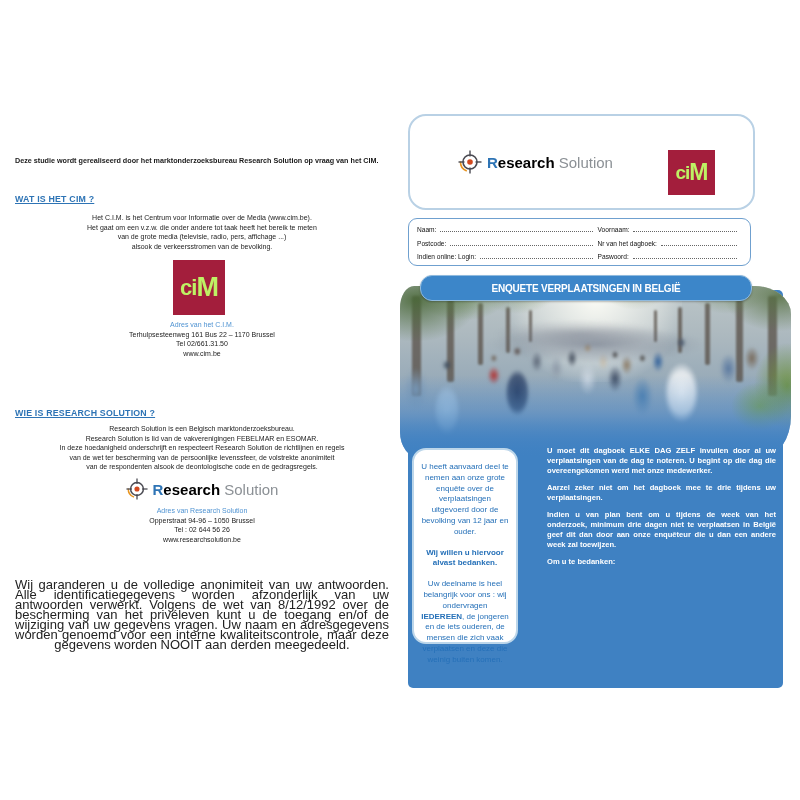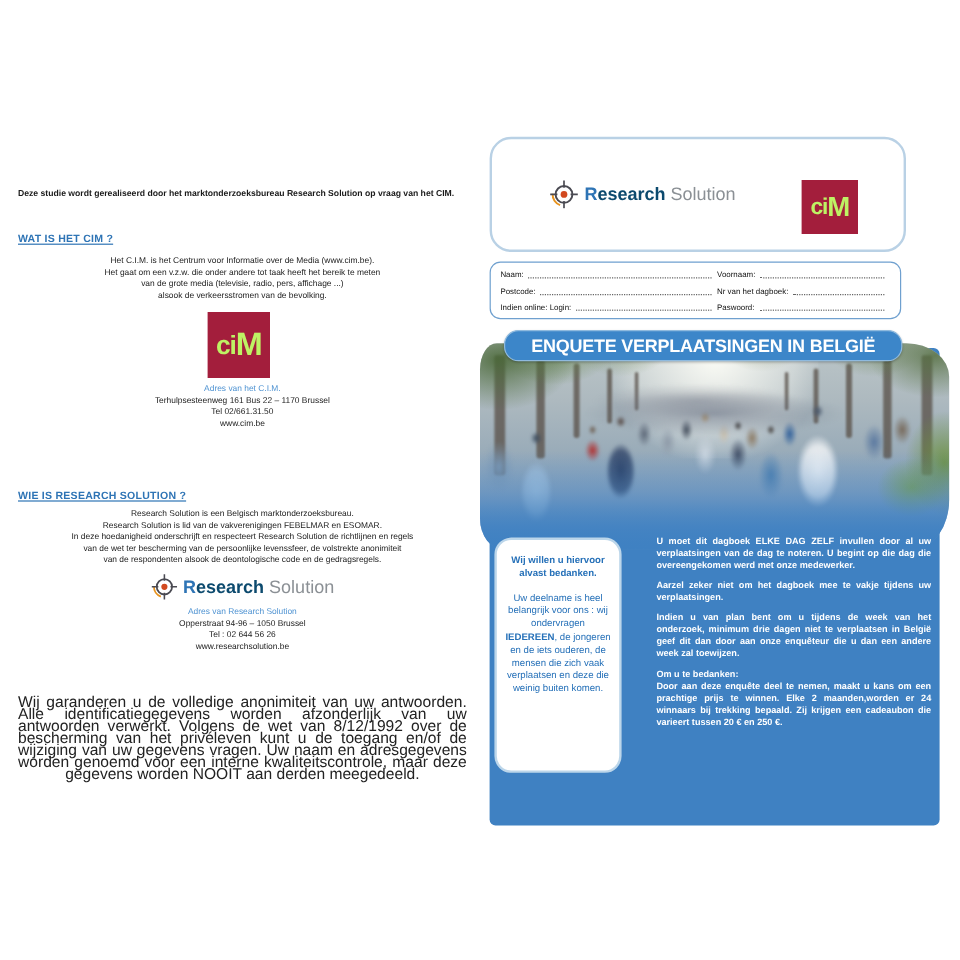--- a/index.html
+++ b/index.html
@@ -14,21 +14,21 @@
   .lp-body{width:374px;left:15px;text-align:center;font-size:7px;line-height:9.6px;color:#222;}
   .cim-sq{background:#a31e3c;color:#bef264;display:flex;align-items:center;justify-content:center;
           font-weight:bold;}
   .cim-sq .c1{font-size:22px;letter-spacing:-1px;}
   .cim-sq .c2{font-size:27px;letter-spacing:-1px;}
   .lp-cim-logo{left:173px;top:260px;width:52px;height:55px;}
   .addr{width:374px;left:15px;text-align:center;font-size:7px;line-height:9.5px;color:#222;}
   .addr-title{color:#4f93d2;}
   .rs-row{display:flex;align-items:center;justify-content:center;gap:5px;}
   .rs-word-r{color:#2e74b5;font-weight:bold;}
-  .rs-word-research{color:#0c4a6e;font-weight:bold;}
+  .rs-word-research{color:#000000;font-weight:bold;}
   .rs-word-solution{color:#8b9095;font-weight:normal;}
   .lp-rs-logo{left:15px;top:478px;width:374px;font-size:15px;}
   .lp-footer{left:15px;top:580px;width:374px;font-size:13px;line-height:10px;color:#222;
              text-align:justify;text-align-last:center;}
   
   .rp-logobox{left:408px;top:114px;width:343px;height:92px;border:2px solid #b9d1e5;
               border-radius:18px;background:#ffffff;display:flex;align-items:center;}
   .rp-logobox .rs{margin-left:48px;font-size:15px;display:flex;align-items:center;gap:5px;}
   .rp-logobox .cimsq{position:absolute;right:38px;top:34px;width:47px;height:45px;}
   .rp-logobox .cimsq .c1{font-size:19px;}
@@ -89,21 +89,21 @@
       radial-gradient(ellipse 7px 12px at 44% 42%,#404a58 0%,transparent 75%),
       radial-gradient(ellipse 7px 12px at 52% 44%,#c8bfae 0%,transparent 75%),
       radial-gradient(ellipse 16px 28px at 4% 60%,#7e99b4 0%,transparent 78%),
       radial-gradient(ellipse 12px 20px at 84% 48%,#5b79a0 0%,transparent 75%),
       radial-gradient(ellipse 10px 16px at 90% 42%,#77695a 0%,transparent 75%);}
   .ph-fade{position:absolute;inset:0;
     background:linear-gradient(180deg,transparent 52%,rgba(63,129,194,.35) 72%,rgba(63,129,194,.85) 90%,#3f81c2 100%);}
   
   .rp-banner{left:420px;top:275px;width:330px;height:24px;background:#3c86c9;border:1px solid #8fbade;
              border-radius:12px;display:flex;align-items:center;justify-content:center;
-             color:#ffffff;font-weight:bold;font-size:15px;letter-spacing:-.2px;
+             color:#ffffff;font-weight:bold;font-size:10px;letter-spacing:-.2px;
              box-shadow:0 1px 2px rgba(0,0,0,.25);}
   
   .rp-whitebox{left:412px;top:448px;width:106px;height:196px;background:#ffffff;
                border:2px solid #bcd6ea;border-radius:14px;box-sizing:border-box;
                padding:12px 6px;color:#2570b8;font-size:8px;line-height:10.8px;text-align:center;}
   .rp-whitebox p{margin:0 0 10px 0;}
   .rp-whitebox .b{font-weight:bold;}
   
   .rp-col{left:547px;top:446px;width:229px;color:#ffffff;font-size:7.6px;font-weight:bold;
           line-height:10px;text-align:justify;}
@@ -235,25 +235,25 @@
     <div class="trunk" style="left:71%;top:12%;width:4px;height:46px;"></div>
     <div class="trunk" style="left:65%;top:14%;width:3px;height:32px;"></div>
     <div class="ph-canopy"></div>
     <div class="ph-crowd"></div>
     <div class="ph-fade"></div>
   </div>
 
   <div class="abs rp-banner">ENQUETE VERPLAATSINGEN IN BELGIË</div>
 
   <div class="abs rp-whitebox">
+    <p>U heeft aanvaard deel te nemen aan onze grote enquête over de verplaatsingen uitgevoerd door de bevolking van 12 jaar en ouder.</p>
     <p class="b">Wij willen u hiervoor alvast bedanken.</p>
     <p><span>Uw deelname is heel belangrijk voor ons : wij ondervragen </span><span class="b">IEDEREEN</span><span>, de jongeren en de iets ouderen, de mensen die zich vaak verplaatsen en deze die weinig buiten komen.</span></p>
   </div>
 
   <div class="abs rp-col">
     <p>U moet dit dagboek ELKE DAG ZELF invullen door al uw verplaatsingen van de dag te noteren. U begint op die dag die overeengekomen werd met onze medewerker.</p>
-    <p>Aarzel zeker niet om het dagboek mee te vakje tijdens uw verplaatsingen.</p>
+    <p>Aarzel zeker niet om het dagboek mee te drie tijdens uw verplaatsingen.</p>
     <p>Indien u van plan bent om u tijdens de week van het onderzoek, minimum drie dagen niet te verplaatsen in België geef dit dan door aan onze enquêteur die u dan een andere week zal toewijzen.</p>
     <p class="tt">Om u te bedanken:</p>
-    <p>Door aan deze enquête deel te nemen, maakt u kans om een prachtige prijs te winnen. Elke 2 maanden,worden er 24 winnaars bij trekking bepaald. Zij krijgen een cadeaubon die varieert tussen 20 € en 250 €.</p>
   </div>
 
 </div>
 
 </body></html>

